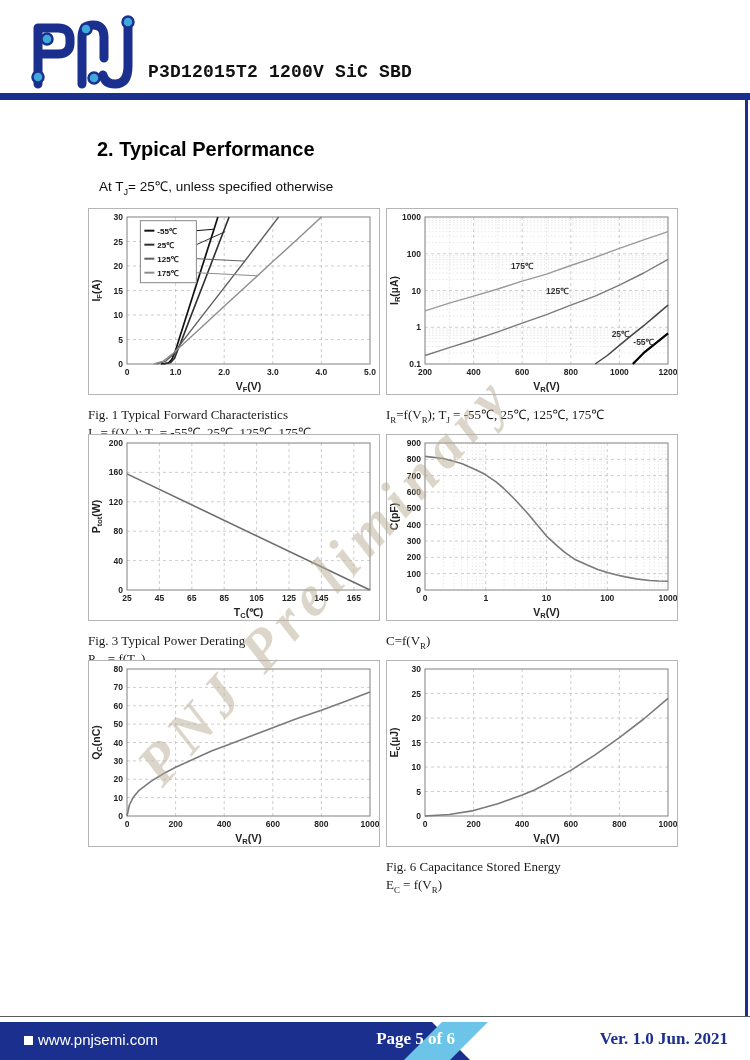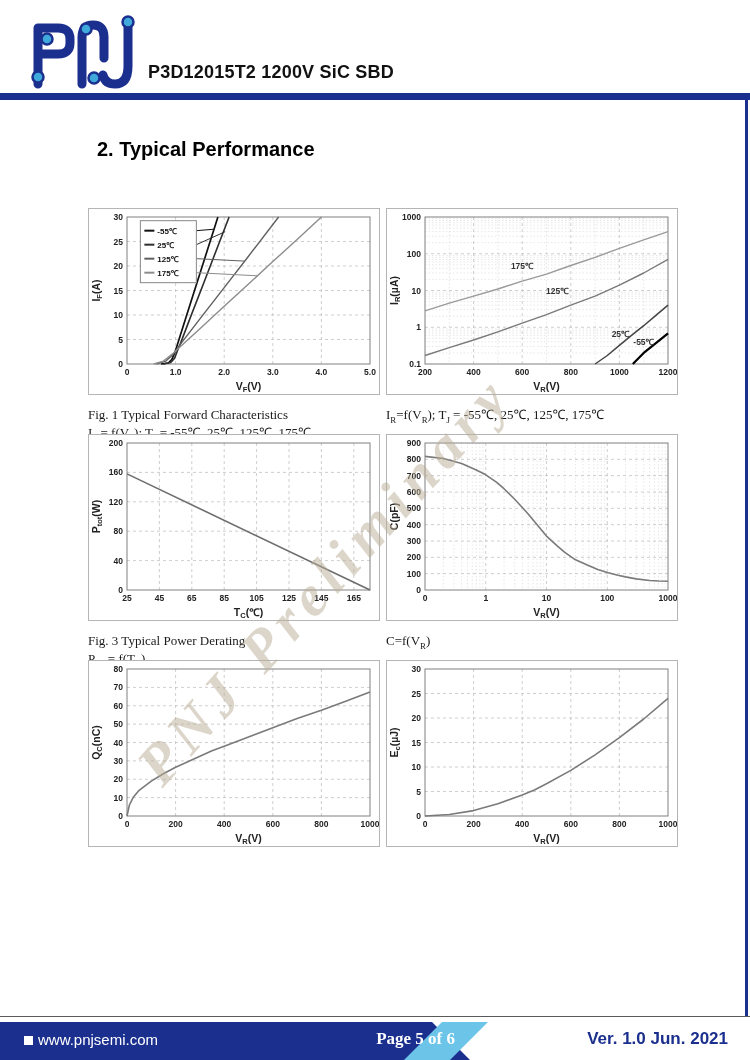--- a/index.html
+++ b/index.html
@@ -1,21 +1,21 @@
 <!DOCTYPE html>
 <html><head>
 <meta charset="utf-8">
 <style>
   html,body{margin:0;padding:0;background:#fff;}
   .page{position:relative;width:750px;height:1060px;background:#fff;overflow:hidden;
         font-family:"Liberation Sans",sans-serif;}
   
   .logo{position:absolute;left:16px;top:6px;width:130px;height:86px;}
   .hd-title{position:absolute;left:148px;top:62px;font-size:18px;font-weight:bold;color:#111;
-            letter-spacing:.2px;}
+            letter-spacing:.2px;font-family:Liberation Mono, monospace;}
   .hd-rule{position:absolute;left:0;top:93px;width:750px;height:7px;background:#1b2f8e;}
   .right-rule{position:absolute;left:745px;top:100px;width:3px;height:916px;background:#1b2f8e;}
   .bottom-rule{position:absolute;left:0;top:1016px;width:750px;height:1px;background:#5a5a5a;}
   
   .sec-heading{position:absolute;left:97px;top:138px;font-size:20px;font-weight:bold;color:#000;}
   .sec-sub{position:absolute;left:99px;top:177px;font-size:13.5px;color:#111;}
   sub{font-size:.68em;}
   
   .content{position:absolute;left:88px;top:208px;width:592px;
            display:grid;grid-template-columns:292px 292px;column-gap:6px;row-gap:0;}
@@ -32,21 +32,21 @@
   .footer{position:absolute;left:0;top:1022px;width:750px;height:38px;}
   .footer-bar{position:absolute;left:0;top:0;width:750px;height:38px;background:#1b2f8e;
               clip-path:polygon(0 0,432px 0,470px 100%,0 100%);}
   .footer-stripe{position:absolute;left:442px;top:0;width:46px;height:38px;background:#6cc4e9;
                  transform:skewX(-45deg);transform-origin:0 0;}
   .footer-site{position:absolute;left:38px;top:9px;color:#fff;font-size:15px;}
   .footer-bullet{position:absolute;left:24px;top:14px;width:9px;height:9px;background:#fff;}
   .footer-page{position:absolute;left:295px;top:7px;width:160px;text-align:right;color:#fff;
                font-family:"Liberation Serif",serif;font-weight:bold;font-size:17px;}
   .footer-ver{position:absolute;left:560px;top:7px;width:168px;text-align:right;color:#1b2f8e;
-              font-family:Liberation Sans, sans-serif;font-weight:bold;font-size:17px;}
+              font-family:Liberation Serif, serif;font-weight:bold;font-size:17px;}
   svg text{font-family:"Liberation Sans",sans-serif;}
 </style>
 </head>
 <body>
 
 <div class="page">
 
   <svg class="logo" viewBox="0 0 130 86">
     <g fill="none" stroke="#1b2f8e" stroke-width="9" stroke-linecap="round" stroke-linejoin="round">
       <path d="M22,78 V22 H42 Q54,22 54,33 V37 Q54,48 42,48 H24"></path>
@@ -60,20 +60,21 @@
       <circle cx="78" cy="72" r="5.5"></circle>
       <circle cx="112" cy="16" r="5.5"></circle>
     </g>
   </svg>
   <div class="hd-title">P3D12015T2  1200V  SiC SBD</div>
   <div class="hd-rule"></div>
   <div class="right-rule"></div>
   <div class="bottom-rule"></div>
 
   <div class="sec-heading">2. Typical Performance</div>
+  <div class="sec-sub">At T<sub>J</sub>= 25℃, unless specified otherwise</div>
 
   <div class="content">
     <div class="figcell">
       <div class="chartbox"><svg class="chart" width="290" height="185">
             <line x1="86.6" y1="8" x2="86.6" y2="155" stroke="#c2c2c2" stroke-width="0.8" stroke-dasharray="3 3"></line>
             <line x1="135.2" y1="8" x2="135.2" y2="155" stroke="#c2c2c2" stroke-width="0.8" stroke-dasharray="3 3"></line>
             <line x1="183.79999999999998" y1="8" x2="183.79999999999998" y2="155" stroke="#c2c2c2" stroke-width="0.8" stroke-dasharray="3 3"></line>
             <line x1="232.4" y1="8" x2="232.4" y2="155" stroke="#c2c2c2" stroke-width="0.8" stroke-dasharray="3 3"></line>
             <line x1="38" y1="130.5" x2="281" y2="130.5" stroke="#c2c2c2" stroke-width="0.8" stroke-dasharray="3 3"></line>
             <line x1="38" y1="106" x2="281" y2="106" stroke="#c2c2c2" stroke-width="0.8" stroke-dasharray="3 3"></line>
@@ -354,20 +355,24 @@
             <text x="34" y="133.5" font-size="8.5" font-weight="bold" fill="#222" text-anchor="end">5</text>
             <text x="34" y="109" font-size="8.5" font-weight="bold" fill="#222" text-anchor="end">10</text>
             <text x="34" y="84.5" font-size="8.5" font-weight="bold" fill="#222" text-anchor="end">15</text>
             <text x="34" y="60" font-size="8.5" font-weight="bold" fill="#222" text-anchor="end">20</text>
             <text x="34" y="35.5" font-size="8.5" font-weight="bold" fill="#222" text-anchor="end">25</text>
             <text x="34" y="11" font-size="8.5" font-weight="bold" fill="#222" text-anchor="end">30</text>
             <text x="159.5" y="181" font-size="10.5" font-weight="bold" fill="#222" text-anchor="middle"><tspan>V</tspan><tspan dy="2.3" font-size="7.56">R</tspan><tspan dy="-2.3">​</tspan><tspan>(V)</tspan></text>
             <text x="11" y="81.5" font-size="10.5" font-weight="bold" fill="#222" text-anchor="middle" transform="rotate(-90 11 81.5)"><tspan>E</tspan><tspan dy="2.3" font-size="7.56">c</tspan><tspan dy="-2.3">​</tspan><tspan>(µJ)</tspan></text>
             <path d="M38.0,155.0L62.3,153.5L86.6,149.6L110.9,142.8L135.2,133.9L147.4,129.0L159.5,122.7L183.8,109.4L208.1,93.8L232.4,76.6L256.7,58.0L281.0,37.4" fill="none" stroke="#7a7a7a" stroke-width="1.6" stroke-linejoin="round"></path>
           </svg></div>
+      <div class="cap">
+        <div>Fig. 6 Capacitance Stored Energy</div>
+        <div>E<sub>C</sub> = f(V<sub>R</sub>)</div>
+      </div>
     </div>
   </div>
 
   <div class="watermark">PNJ  Preliminary</div>
 
   <div class="footer">
     <div class="footer-bar"></div>
     <div class="footer-stripe"></div>
     <div class="footer-bullet"></div>
     <div class="footer-site">www.pnjsemi.com</div>

